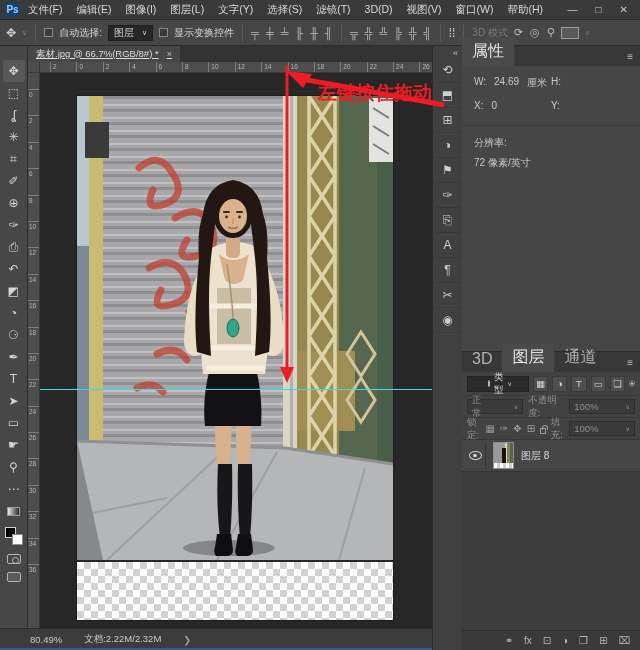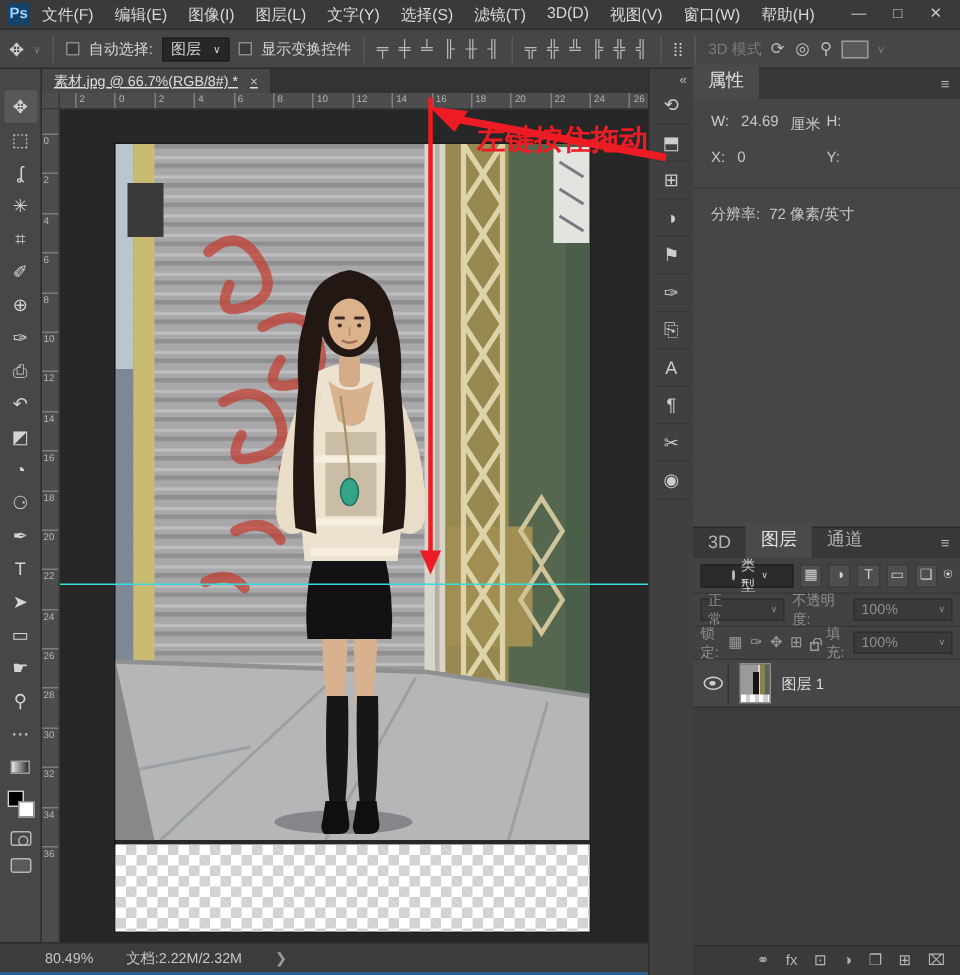--- a/index.html
+++ b/index.html
@@ -78,32 +78,32 @@
   
   .dock { position:absolute; left:432px; top:46px; width:30px; height:604px; background:#404040;
     border-left:1px solid #2c2c2c; display:flex; flex-direction:column; align-items:center; padding-top:2px; }
   .dock .expand { color:#bdbdbd; font-size:9px; align-self:flex-end; margin-right:4px; }
   .dock-icon { width:24px; height:25px; display:flex; align-items:center; justify-content:center;
     color:#cdcdcd; font-size:12px; border-bottom:1px solid #383838; }
 
   
   .rightcol { position:absolute; left:462px; top:46px; width:178px; height:604px; background:#464646; }
   .panel-tabs { height:20px; background:#383838; display:flex; align-items:flex-end; }
-  .ptab { padding:3px 10px 4px; font-size:12px; color:#b3b3b3; }
+  .ptab { padding:3px 10px 4px; font-size:16px; color:#b3b3b3; }
   .ptab.active { background:#4a4a4a; color:#e2e2e2; }
   .pmenu { margin-left:auto; padding:0 7px 4px; color:#bdbdbd; font-size:10px; }
 
   .props-body { height:286px; border-bottom:1px solid #2a2a2a; background:#464646; }
   .doc-prop-row { display:flex; align-items:center; gap:9px; padding:8px 10px; border-bottom:1px solid #3a3a3a; }
   .doc-icon { width:20px; height:22px; background:#2e2e2e; display:flex; align-items:center; justify-content:center; }
   .doc-icon i { display:block; width:9px; height:12px; background:#e8e8e8; clip-path:polygon(0 0,70% 0,100% 25%,100% 100%,0 100%); }
   .dim-rows { padding:10px 12px 4px; font-size:10px; color:#c9c9c9; border-bottom:1px solid #3a3a3a; }
   .dim-line { display:flex; margin-bottom:10px; }
   .dim-line .cell { width:50%; display:flex; gap:8px; }
-  .res-row { padding:10px 12px; font-size:10px; color:#c9c9c9; display:flex; gap:6px; }
+  .res-row { padding:10px 12px; font-size:10px; color:#c9c9c9; display:flex; gap:6px;flex-direction:column; }
 
   .layers-panel { position:absolute; left:0; top:306px; width:178px; height:298px; background:#424242; display:flex; flex-direction:column; }
   .filter-row { height:24px; display:flex; align-items:center; gap:4px; padding:0 5px; border-bottom:1px solid #373737; }
   .search-select { background:#2b2b2b; border:1px solid #222; height:16px; display:flex; align-items:center;
     gap:4px; padding:0 20px; font-size:9.5px; color:#cfcfcf; width:62px; }
   .mag { width:7px; height:7px; border:1.3px solid #bbb; border-radius:50%; position:relative; display:inline-block; }
   .mag:after { content:""; position:absolute; left:5px; top:6px; width:4px; height:1.3px; background:#bbb; transform:rotate(40deg); }
   .f-icon { width:17px; height:16px; background:#4e4e4e; border:1px solid #3a3a3a; color:#cfcfcf;
     font-size:9.5px; display:flex; align-items:center; justify-content:center; }
   .blend-row,.lock-row { height:22px; display:flex; align-items:center; gap:5px; padding:0 5px;
@@ -431,21 +431,21 @@
         <span>100%</span>
         <span style="font-size:6px">∨</span>
       </span>
     </div>
     <div class="layers-list">
       <div class="layer-row">
         <span class="eye-box">
             <i class="eye"></i>
           </span>
         <span class="thumb"></span>
-        <span class="layer-name">图层 1</span>
+        <span class="layer-name">图层 8</span>
       </div>
     </div>
     <div class="layers-footer">
         <i class="fi">⚭</i>
         <i class="fi">fx</i>
         <i class="fi">⊡</i>
         <i class="fi">◑</i>
         <i class="fi">❐</i>
         <i class="fi">⊞</i>
         <i class="fi">⌧</i>

